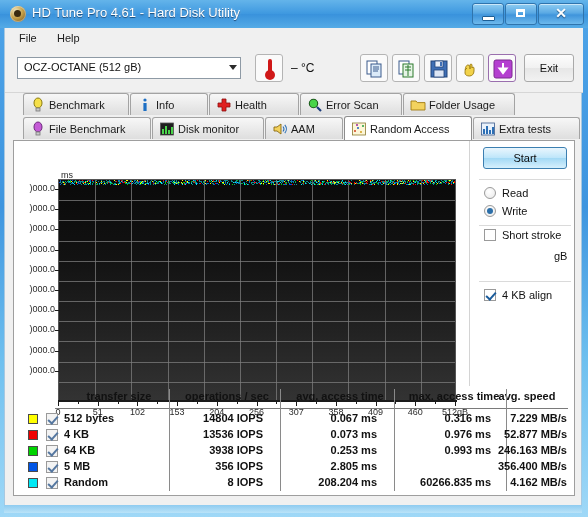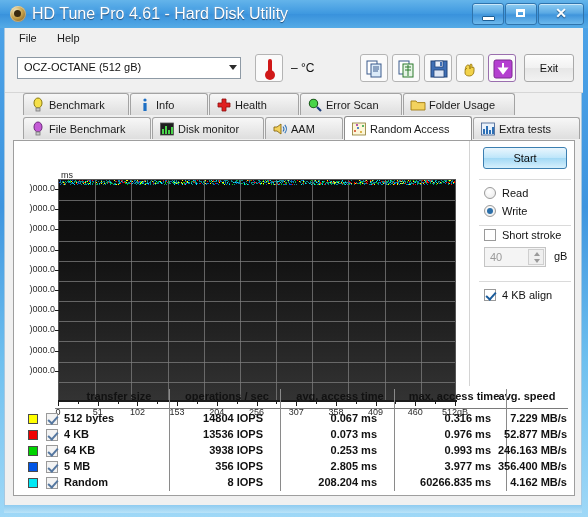--- a/index.html
+++ b/index.html
@@ -24,21 +24,21 @@
     border-radius:50%;
     background:radial-gradient(circle at 35% 30%, #f0e6c0 0%, #c8a24a 45%, #6b4a18 100%);
     box-shadow:inset 0 0 0 1px rgba(255,255,255,.35);
   }
   .title-icon:after{
     content:"";position:absolute;left:4px;top:4px;width:7px;height:7px;border-radius:50%;
     background:#3a2a10;
   }
   .title-text{
     position:absolute;left:32px;top:5px;
-    font-size:16px;color:#ffffff;
+    font-size:13px;color:#ffffff;
     text-shadow:0 1px 1px rgba(0,40,80,.75), 0 0 3px rgba(255,255,255,.35);
     white-space:nowrap;
   }
   .winbtns{position:absolute;right:4px;top:3px;height:21px;display:flex;}
   .winbtn{
     width:30px;height:20px;margin-left:1px;
     border:1px solid #2f74ad;border-radius:3px;
     background:linear-gradient(180deg,#8fcdf2 0%,#5aa9e4 45%,#3f94db 55%,#6db9ec 100%);
     position:relative;box-shadow:inset 0 1px 0 rgba(255,255,255,.55);
   }
@@ -1870,27 +1870,20 @@
         <span>Write</span>
       </div>
 
       <div class="hr" style="top:84px;"></div>
 
       <div class="chk-row" style="top:88px;">
         <span class="chk"></span>
         <span>Short stroke</span>
       </div>
 
-      <div class="spin">
-        <span class="spin-val">40</span>
-        <span class="spin-btns">
-          <span class="spin-up"></span>
-          <span class="spin-dn"></span>
-        </span>
-      </div>
       <div class="gb-lbl">gB</div>
 
       <div class="hr" style="top:140px;"></div>
 
       <div class="chk-row" style="top:148px;">
         <span class="chk on"></span>
         <span>4 KB align</span>
       </div>
 
       <div class="table">
@@ -1935,21 +1928,20 @@
               <span class="cell c-right" style="left: 215px; width: 140px; text-align: right;">0.253 ms</span>
               <span class="cell c-right" style="left: 329px; width: 140px; text-align: right;">0.993 ms</span>
               <span class="cell c-right" style="left: 405px; width: 140px; text-align: right;">246.163 MB/s</span>
             </div>
             <div class="trow" style="top: 70px;">
               <span class="swatch" style="background: rgb(0, 85, 230);"></span>
               <span class="rchk"></span>
               <span class="cell c-name">5 MB</span>
               <span class="cell c-right" style="left: 101px; width: 140px; text-align: right;">356 IOPS</span>
               <span class="cell c-right" style="left: 215px; width: 140px; text-align: right;">2.805 ms</span>
-              <span class="cell c-right" style="left: 329px; width: 140px; text-align: right;">3.977 ms</span>
               <span class="cell c-right" style="left: 405px; width: 140px; text-align: right;">356.400 MB/s</span>
             </div>
             <div class="trow" style="top: 86px;">
               <span class="swatch" style="background: rgb(0, 233, 245);"></span>
               <span class="rchk"></span>
               <span class="cell c-name">Random</span>
               <span class="cell c-right" style="left: 101px; width: 140px; text-align: right;">8 IOPS</span>
               <span class="cell c-right" style="left: 215px; width: 140px; text-align: right;">208.204 ms</span>
               <span class="cell c-right" style="left: 329px; width: 140px; text-align: right;">60266.835 ms</span>
               <span class="cell c-right" style="left: 405px; width: 140px; text-align: right;">4.162 MB/s</span>

